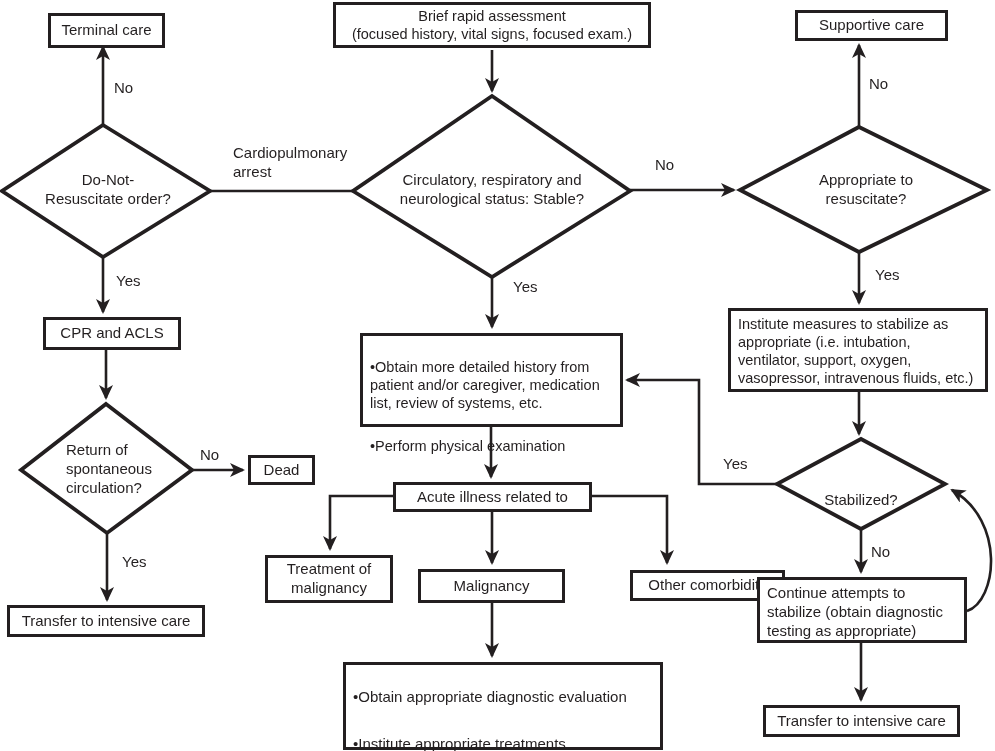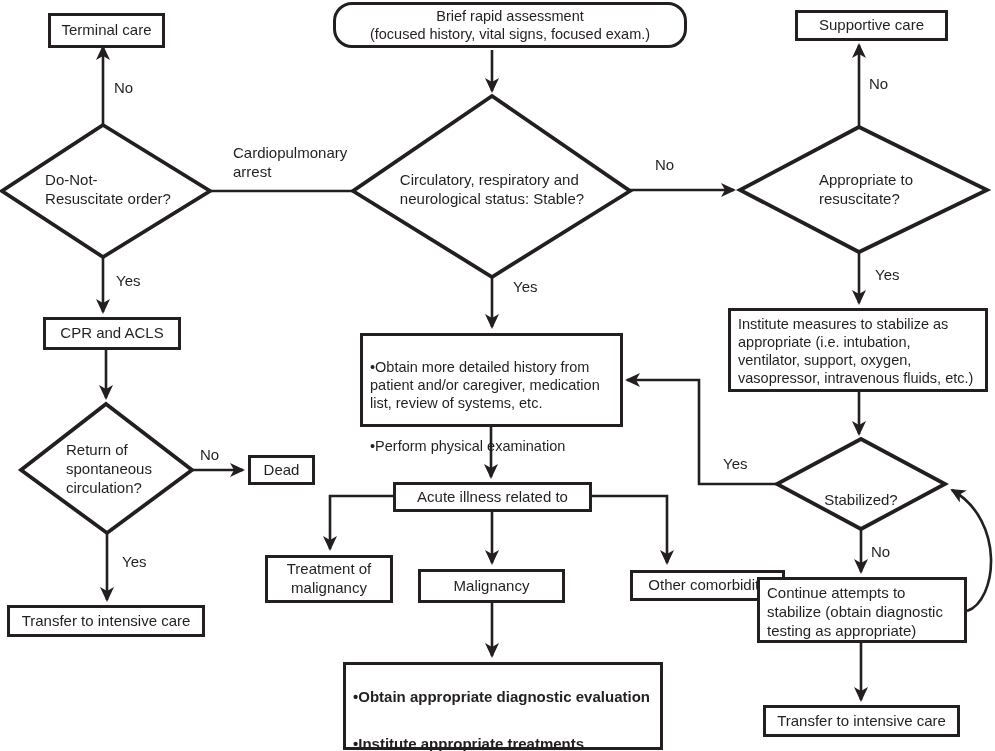--- a/index.html
+++ b/index.html
@@ -18,21 +18,21 @@
   }
   .box.leftalign{
     display:block; text-align:left; padding:4px 7px;
   }
   .box.small{ font-size:14.5px; }
   .bullet{ margin:0; }
   .bullet + .bullet{ margin-top:6px; }
   .bullet.wide + .bullet.wide{ margin-top:10px; }
   .dtext{
     position:absolute; z-index:2; transform:translate(-50%,-50%);
-    white-space:pre-line;
+    text-align:center; white-space:pre-line;
   }
   .dtext.leftalign{ transform:none; text-align:left; }
   .elabel{
     position:absolute; z-index:3; white-space:pre-line; background:transparent;
   }
 </style>
 </head>
 <body>
 
 <div class="stage">
@@ -67,21 +67,21 @@
     <polyline points="592,496 667,496 667,563" fill="none" stroke="#231f20" stroke-width="2.6" marker-end="url(#arr)"></polyline>
     <line x1="492" y1="603" x2="492" y2="656" stroke="#231f20" stroke-width="2.6" marker-end="url(#arr)"></line>
 
     <polygon points="103,125 210,191 103,257 2,191" fill="#ffffff" stroke="#231f20" stroke-width="3.8"></polygon>
     <polygon points="492,96 630,191 492,277 353,191" fill="#ffffff" stroke="#231f20" stroke-width="3.8"></polygon>
     <polygon points="859,127 987,190 859,252 740,190" fill="#ffffff" stroke="#231f20" stroke-width="3.8"></polygon>
     <polygon points="106,404 192,470 107,533 21,470" fill="#ffffff" stroke="#231f20" stroke-width="3.8"></polygon>
     <polygon points="861,439 945,484 861,529 777,484" fill="#ffffff" stroke="#231f20" stroke-width="3.8"></polygon>
   </svg>
 
-  <div class="box small" style="left:333px; top:2px; width:354px; height:46px;border-radius:19px;">Brief rapid assessment
+  <div class="box small" style="left:333px; top:2px; width:318px; height:46px;">Brief rapid assessment
 (focused history, vital signs, focused exam.)</div>
 
   <div class="box" style="left:48px; top:13px; width:117px; height:35px;">Terminal care</div>
 
   <div class="box" style="left:795px; top:10px; width:153px; height:31px;">Supportive care</div>
 
   <div class="box" style="left:43px; top:317px; width:138px; height:33px;">CPR and ACLS</div>
 
   <div class="box" style="left:248px; top:455px; width:67px; height:30px;">Dead</div>
 
@@ -107,21 +107,21 @@
   <div class="box" style="left:418px; top:569px; width:147px; height:34px;">Malignancy</div>
 
   <div class="box" style="left:590px; top:570px; width:155px; height:31px;margin-left:40px;">Other comorbidity</div>
 
   <div class="box leftalign" style="left:757px; top:577px; width:210px; height:66px;">Continue attempts to
 stabilize (obtain diagnostic
 testing as appropriate)</div>
 
   <div class="box" style="left:763px; top:705px; width:197px; height:32px;">Transfer to intensive care</div>
 
-  <div class="box leftalign" style="left:343px; top:662px; width:320px; height:88px;font-weight:bold;">
+  <div class="box leftalign" style="left:343px; top:662px; width:320px; height:88px;">
     <div class="bullet wide">•Obtain appropriate diagnostic evaluation</div>
     <div class="bullet wide">•Institute appropriate treatments</div>
     
   </div>
 
   <div class="dtext" style="left:108px; top:190px;">Do-Not-
 Resuscitate order?</div>
   <div class="dtext" style="left:492px; top:190px;">Circulatory, respiratory and
 neurological status: Stable?</div>
   <div class="dtext" style="left:866px; top:190px;">Appropriate to

